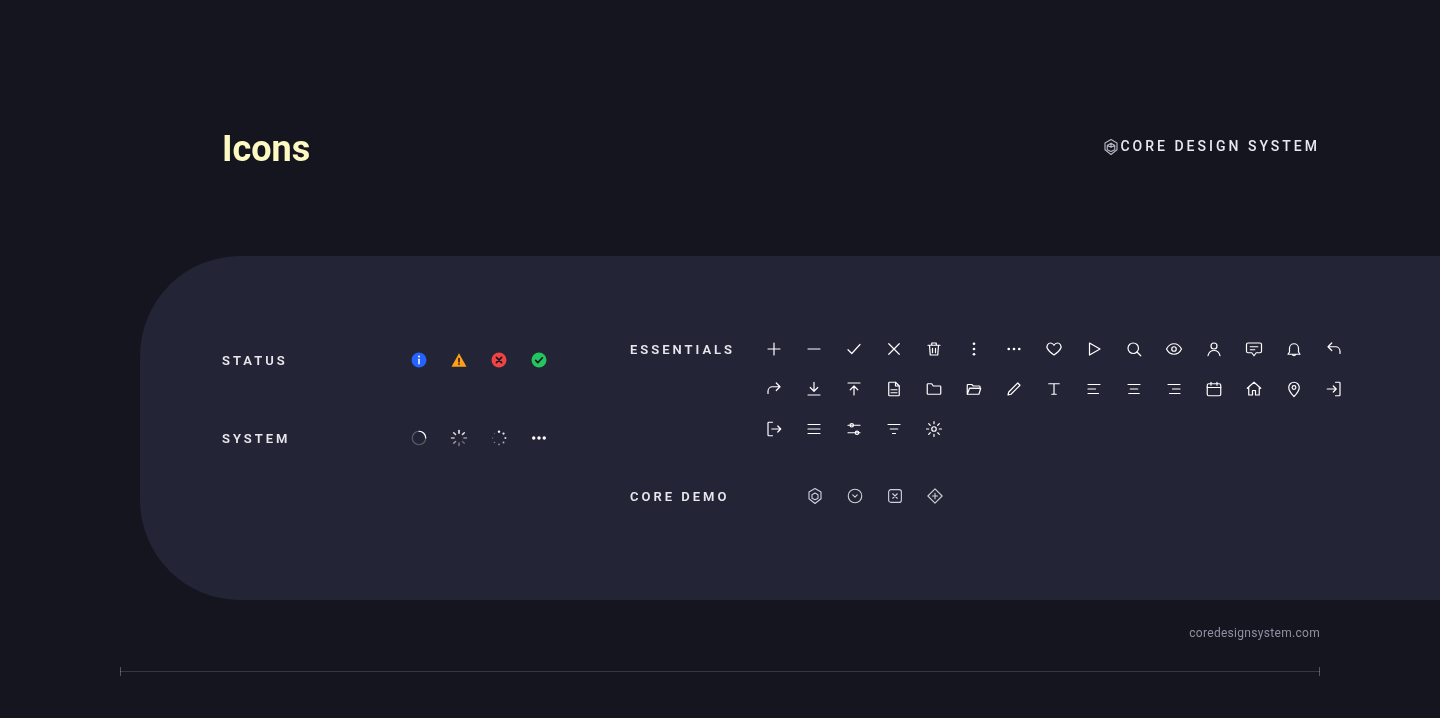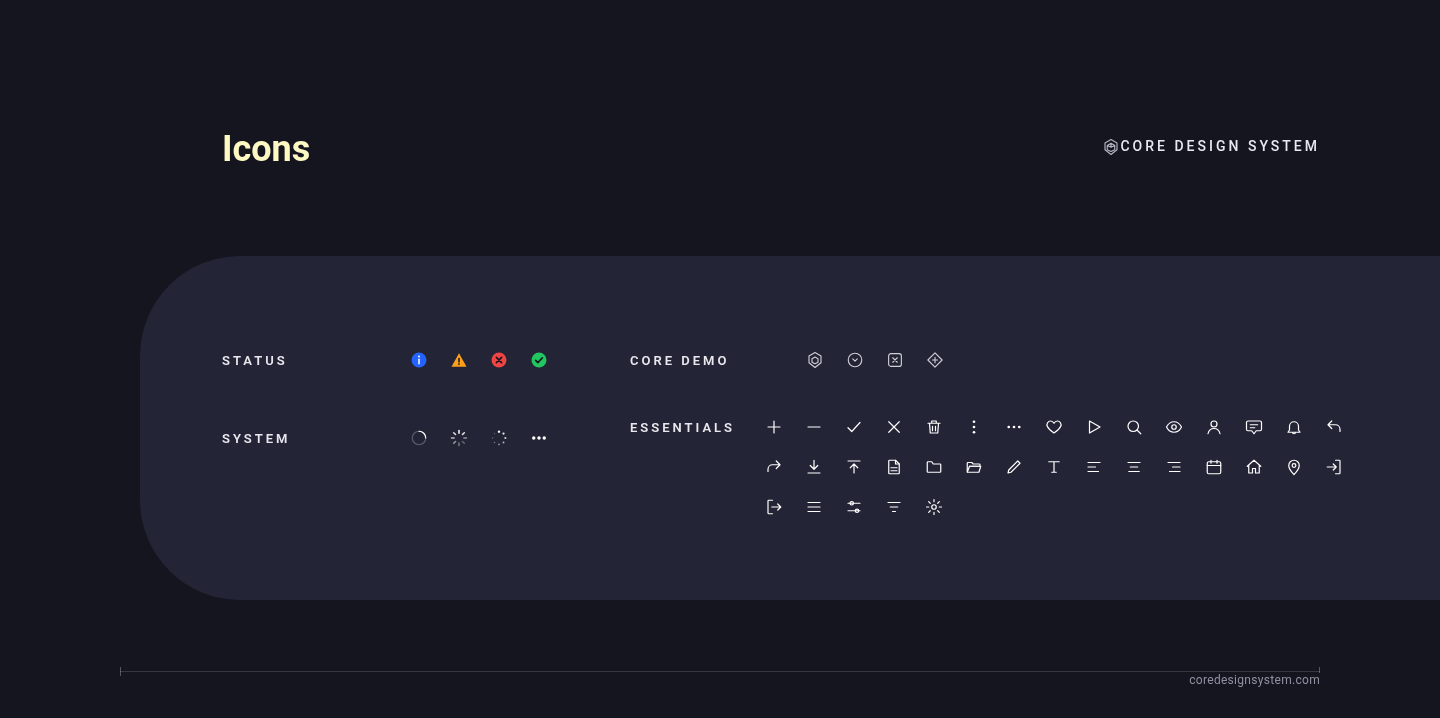--- a/index.html
+++ b/index.html
@@ -43,21 +43,21 @@
   .footer-line {
     position: absolute; left: 120px; right: 120px; top: 671px; height: 1px;
     background: rgba(255,255,255,0.14);
   }
   .footer-line::before, .footer-line::after {
     content: ""; position: absolute; width: 1px; height: 9px; background: rgba(255,255,255,0.28); top: -4px;
   }
   .footer-line::before { left: 0; }
   .footer-line::after { right: 0; }
   .footer-link {
-    position: absolute; right: 120px; top: 673px;
+    position: absolute; right: 120px; top: 626px;
     font-size: 12px; color: #8f90a1; letter-spacing: 0.3px;
     background: #14151f; padding: 0 0 0 14px;
   }
 </style>
 </head>
 <body>
 
 <div class="page">
 
   <h1 class="title">Icons</h1>
@@ -150,20 +150,220 @@
                 <circle cx="19" cy="12" r="2.3" fill="#fff"></circle>
               </svg>
           </span>
         </div>
       </div>
 
     </div>
 
     <div class="col-right">
 
+      <div class="row" style="align-items:flex-start">
+        <div class="label" style="width:146px; padding-top:2px">ESSENTIALS</div>
+        <div class="icons wide">
+
+          <span class="ic">
+              <svg viewBox="0 0 24 24">
+                <path class="stroke" d="M12 4v16M4 12h16"></path>
+              </svg>
+            </span>
+          <span class="ic">
+              <svg viewBox="0 0 24 24">
+                <path class="stroke" d="M4 12h16"></path>
+              </svg>
+            </span>
+          <span class="ic">
+              <svg viewBox="0 0 24 24">
+                <path class="stroke" d="M4 13l5 5L20 6"></path>
+              </svg>
+            </span>
+          <span class="ic">
+              <svg viewBox="0 0 24 24">
+                <path class="stroke" d="M5 5l14 14M19 5L5 19"></path>
+              </svg>
+            </span>
+          <span class="ic">
+              <svg viewBox="0 0 24 24">
+                <path class="stroke" d="M4 7h16M9 7V4h6v3M6 7l1 13h10l1-13M10 11v6M14 11v6"></path>
+              </svg>
+            </span>
+          <span class="ic">
+              <svg viewBox="0 0 24 24">
+                <circle cx="12" cy="5" r="1.8" fill="#fff"></circle>
+                <circle cx="12" cy="12" r="1.8" fill="#fff"></circle>
+                <circle cx="12" cy="19" r="1.8" fill="#fff"></circle>
+              </svg>
+            </span>
+          <span class="ic">
+              <svg viewBox="0 0 24 24">
+                <circle cx="5" cy="12" r="1.8" fill="#fff"></circle>
+                <circle cx="12" cy="12" r="1.8" fill="#fff"></circle>
+                <circle cx="19" cy="12" r="1.8" fill="#fff"></circle>
+              </svg>
+            </span>
+          <span class="ic">
+              <svg viewBox="0 0 24 24">
+                <path class="stroke" d="M12 20s-7-4.5-9-9c-1.3-3 1-7 4.5-7 2 0 3.5 1.3 4.5 3 1-1.7 2.5-3 4.5-3 3.5 0 5.8 4 4.5 7-2 4.5-9 9-9 9z"></path>
+              </svg>
+            </span>
+          <span class="ic">
+              <svg viewBox="0 0 24 24">
+                <path class="stroke" d="M6 4l14 8-14 8V4z"></path>
+              </svg>
+            </span>
+          <span class="ic">
+              <svg viewBox="0 0 24 24">
+                <circle cx="11" cy="11" r="7" class="stroke"></circle>
+                <path class="stroke" d="M21 21l-5-5"></path>
+              </svg>
+            </span>
+          <span class="ic">
+              <svg viewBox="0 0 24 24">
+                <path class="stroke" d="M2 12s3.5-7 10-7 10 7 10 7-3.5 7-10 7S2 12 2 12z"></path>
+                <circle cx="12" cy="12" r="3" class="stroke"></circle>
+              </svg>
+            </span>
+          <span class="ic">
+              <svg viewBox="0 0 24 24">
+                <circle cx="12" cy="8" r="4" class="stroke"></circle>
+                <path class="stroke" d="M4 21c1-5 5-7 8-7s7 2 8 7"></path>
+              </svg>
+            </span>
+          <span class="ic">
+              <svg viewBox="0 0 24 24">
+                <path class="stroke" d="M20 4H4a2 2 0 0 0-2 2v9a2 2 0 0 0 2 2h5l3 4 3-4h5a2 2 0 0 0 2-2V6a2 2 0 0 0-2-2z"></path>
+                <path class="stroke" d="M7 9h10M7 13h6"></path>
+              </svg>
+            </span>
+          <span class="ic">
+              <svg viewBox="0 0 24 24">
+                <path class="stroke" d="M18 16v-5a6 6 0 1 0-12 0v5l-2 3h16l-2-3zM10 19a2 2 0 0 0 4 0"></path>
+              </svg>
+            </span>
+
+          <span class="ic">
+              <svg viewBox="0 0 24 24">
+                <path class="stroke" d="M9 14l-5-5 5-5M4 9h10a6 6 0 0 1 6 6v3"></path>
+              </svg>
+            </span>
+          <span class="ic">
+              <svg viewBox="0 0 24 24">
+                <path class="stroke" d="M15 14l5-5-5-5M20 9H10a6 6 0 0 0-6 6v3"></path>
+              </svg>
+            </span>
+          <span class="ic">
+              <svg viewBox="0 0 24 24">
+                <path class="stroke" d="M12 3v12M7 10l5 5 5-5M4 20h16"></path>
+              </svg>
+            </span>
+          <span class="ic">
+              <svg viewBox="0 0 24 24">
+                <path class="stroke" d="M12 20V8M7 13l5-5 5 5M4 4h16"></path>
+              </svg>
+            </span>
+          <span class="ic">
+              <svg viewBox="0 0 24 24">
+                <path class="stroke" d="M14 3H6a1 1 0 0 0-1 1v16a1 1 0 0 0 1 1h12a1 1 0 0 0 1-1V8l-5-5z"></path>
+                <path class="stroke" d="M14 3v5h5M8 13h8M8 17h8"></path>
+              </svg>
+            </span>
+          <span class="ic">
+              <svg viewBox="0 0 24 24">
+                <path class="stroke" d="M3 6a1 1 0 0 1 1-1h5l2 3h9a1 1 0 0 1 1 1v9a1 1 0 0 1-1 1H4a1 1 0 0 1-1-1V6z"></path>
+              </svg>
+            </span>
+          <span class="ic">
+              <svg viewBox="0 0 24 24">
+                <path class="stroke" d="M3 7a1 1 0 0 1 1-1h5l2 2h8a1 1 0 0 1 1 1v2H6l-3 8V7z"></path>
+                <path class="stroke" d="M6 11h15l-2.5 8H3.5"></path>
+              </svg>
+            </span>
+          <span class="ic">
+              <svg viewBox="0 0 24 24">
+                <path class="stroke" d="M4 20l4-1L20 7l-3-3L5 16l-1 4z"></path>
+              </svg>
+            </span>
+          <span class="ic">
+              <svg viewBox="0 0 24 24">
+                <path class="stroke" d="M5 5h14M12 5v14M9 19h6"></path>
+              </svg>
+            </span>
+          <span class="ic">
+              <svg viewBox="0 0 24 24">
+                <path class="stroke" d="M4 6h16M4 12h10M4 18h14"></path>
+              </svg>
+            </span>
+          <span class="ic">
+              <svg viewBox="0 0 24 24">
+                <path class="stroke" d="M4 6h16M7 12h10M5 18h14"></path>
+              </svg>
+            </span>
+          <span class="ic">
+              <svg viewBox="0 0 24 24">
+                <path class="stroke" d="M4 6h16M10 12h10M6 18h14"></path>
+              </svg>
+            </span>
+          <span class="ic">
+              <svg viewBox="0 0 24 24">
+                <rect x="3" y="5" width="18" height="16" rx="2" class="stroke"></rect>
+                <path class="stroke" d="M3 10h18M8 3v4M16 3v4"></path>
+              </svg>
+            </span>
+          <span class="ic">
+              <svg viewBox="0 0 24 24">
+                <path class="stroke" d="M3 11l9-8 9 8M5 10v10h5v-6h4v6h5V10"></path>
+              </svg>
+            </span>
+
+          <span class="ic">
+              <svg viewBox="0 0 24 24">
+                <path class="stroke" d="M12 22s7-7 7-12a7 7 0 1 0-14 0c0 5 7 12 7 12z"></path>
+                <circle cx="12" cy="10" r="2.5" class="stroke"></circle>
+              </svg>
+            </span>
+          <span class="ic">
+              <svg viewBox="0 0 24 24">
+                <path class="stroke" d="M14 3h5a1 1 0 0 1 1 1v16a1 1 0 0 1-1 1h-5M3 12h12M11 8l4 4-4 4"></path>
+              </svg>
+            </span>
+          <span class="ic">
+              <svg viewBox="0 0 24 24">
+                <path class="stroke" d="M10 3H5a1 1 0 0 0-1 1v16a1 1 0 0 0 1 1h5M9 12h12M17 8l4 4-4 4"></path>
+              </svg>
+            </span>
+          <span class="ic">
+              <svg viewBox="0 0 24 24">
+                <path class="stroke" d="M4 6h16M4 12h16M4 18h16"></path>
+              </svg>
+            </span>
+          <span class="ic">
+              <svg viewBox="0 0 24 24">
+                <path class="stroke" d="M4 7h16M4 17h16"></path>
+                <circle cx="9" cy="7" r="2.3" class="stroke" fill="#232436"></circle>
+                <circle cx="16" cy="17" r="2.3" class="stroke" fill="#232436"></circle>
+              </svg>
+            </span>
+          <span class="ic">
+              <svg viewBox="0 0 24 24">
+                <path class="stroke" d="M4 6h16M7 12h10M10 18h4"></path>
+              </svg>
+            </span>
+          <span class="ic">
+              <svg viewBox="0 0 24 24">
+                <circle cx="12" cy="12" r="3" class="stroke"></circle>
+                <path class="stroke" d="M12 2v3M12 19v3M4.9 4.9l2.1 2.1M17 17l2.1 2.1M2 12h3M19 12h3M4.9 19.1L7 17M17 7l2.1-2.1"></path>
+              </svg>
+            </span>
+
+        </div>
+      </div>
+
       <div class="row">
         <div class="label" style="width:146px">CORE DEMO</div>
         <div class="icons">
           <span class="ic">
             <svg viewBox="0 0 24 24">
                 <path class="thin" d="M12 2l8 4.6v9L12 22 4 15.6v-9L12 2z"></path>
                 <path class="thin" d="M12 8l4 2.3v4.6L12 17l-4-2.1V10.3L12 8z"></path>
               </svg>
           </span>
           <span class="ic">
@@ -180,219 +380,19 @@
           </span>
           <span class="ic">
             <svg viewBox="0 0 24 24">
                 <path class="thin" d="M12 2.5l9.5 9.5L12 21.5 2.5 12 12 2.5z"></path>
                 <path class="thin" d="M12 8.5v7M8.5 12h7"></path>
               </svg>
           </span>
         </div>
       </div>
 
-      <div class="row" style="align-items:flex-start">
-        <div class="label" style="width:146px; padding-top:2px">ESSENTIALS</div>
-        <div class="icons wide">
-
-          <span class="ic">
-              <svg viewBox="0 0 24 24">
-                <path class="stroke" d="M12 4v16M4 12h16"></path>
-              </svg>
-            </span>
-          <span class="ic">
-              <svg viewBox="0 0 24 24">
-                <path class="stroke" d="M4 12h16"></path>
-              </svg>
-            </span>
-          <span class="ic">
-              <svg viewBox="0 0 24 24">
-                <path class="stroke" d="M4 13l5 5L20 6"></path>
-              </svg>
-            </span>
-          <span class="ic">
-              <svg viewBox="0 0 24 24">
-                <path class="stroke" d="M5 5l14 14M19 5L5 19"></path>
-              </svg>
-            </span>
-          <span class="ic">
-              <svg viewBox="0 0 24 24">
-                <path class="stroke" d="M4 7h16M9 7V4h6v3M6 7l1 13h10l1-13M10 11v6M14 11v6"></path>
-              </svg>
-            </span>
-          <span class="ic">
-              <svg viewBox="0 0 24 24">
-                <circle cx="12" cy="5" r="1.8" fill="#fff"></circle>
-                <circle cx="12" cy="12" r="1.8" fill="#fff"></circle>
-                <circle cx="12" cy="19" r="1.8" fill="#fff"></circle>
-              </svg>
-            </span>
-          <span class="ic">
-              <svg viewBox="0 0 24 24">
-                <circle cx="5" cy="12" r="1.8" fill="#fff"></circle>
-                <circle cx="12" cy="12" r="1.8" fill="#fff"></circle>
-                <circle cx="19" cy="12" r="1.8" fill="#fff"></circle>
-              </svg>
-            </span>
-          <span class="ic">
-              <svg viewBox="0 0 24 24">
-                <path class="stroke" d="M12 20s-7-4.5-9-9c-1.3-3 1-7 4.5-7 2 0 3.5 1.3 4.5 3 1-1.7 2.5-3 4.5-3 3.5 0 5.8 4 4.5 7-2 4.5-9 9-9 9z"></path>
-              </svg>
-            </span>
-          <span class="ic">
-              <svg viewBox="0 0 24 24">
-                <path class="stroke" d="M6 4l14 8-14 8V4z"></path>
-              </svg>
-            </span>
-          <span class="ic">
-              <svg viewBox="0 0 24 24">
-                <circle cx="11" cy="11" r="7" class="stroke"></circle>
-                <path class="stroke" d="M21 21l-5-5"></path>
-              </svg>
-            </span>
-          <span class="ic">
-              <svg viewBox="0 0 24 24">
-                <path class="stroke" d="M2 12s3.5-7 10-7 10 7 10 7-3.5 7-10 7S2 12 2 12z"></path>
-                <circle cx="12" cy="12" r="3" class="stroke"></circle>
-              </svg>
-            </span>
-          <span class="ic">
-              <svg viewBox="0 0 24 24">
-                <circle cx="12" cy="8" r="4" class="stroke"></circle>
-                <path class="stroke" d="M4 21c1-5 5-7 8-7s7 2 8 7"></path>
-              </svg>
-            </span>
-          <span class="ic">
-              <svg viewBox="0 0 24 24">
-                <path class="stroke" d="M20 4H4a2 2 0 0 0-2 2v9a2 2 0 0 0 2 2h5l3 4 3-4h5a2 2 0 0 0 2-2V6a2 2 0 0 0-2-2z"></path>
-                <path class="stroke" d="M7 9h10M7 13h6"></path>
-              </svg>
-            </span>
-          <span class="ic">
-              <svg viewBox="0 0 24 24">
-                <path class="stroke" d="M18 16v-5a6 6 0 1 0-12 0v5l-2 3h16l-2-3zM10 19a2 2 0 0 0 4 0"></path>
-              </svg>
-            </span>
-
-          <span class="ic">
-              <svg viewBox="0 0 24 24">
-                <path class="stroke" d="M9 14l-5-5 5-5M4 9h10a6 6 0 0 1 6 6v3"></path>
-              </svg>
-            </span>
-          <span class="ic">
-              <svg viewBox="0 0 24 24">
-                <path class="stroke" d="M15 14l5-5-5-5M20 9H10a6 6 0 0 0-6 6v3"></path>
-              </svg>
-            </span>
-          <span class="ic">
-              <svg viewBox="0 0 24 24">
-                <path class="stroke" d="M12 3v12M7 10l5 5 5-5M4 20h16"></path>
-              </svg>
-            </span>
-          <span class="ic">
-              <svg viewBox="0 0 24 24">
-                <path class="stroke" d="M12 20V8M7 13l5-5 5 5M4 4h16"></path>
-              </svg>
-            </span>
-          <span class="ic">
-              <svg viewBox="0 0 24 24">
-                <path class="stroke" d="M14 3H6a1 1 0 0 0-1 1v16a1 1 0 0 0 1 1h12a1 1 0 0 0 1-1V8l-5-5z"></path>
-                <path class="stroke" d="M14 3v5h5M8 13h8M8 17h8"></path>
-              </svg>
-            </span>
-          <span class="ic">
-              <svg viewBox="0 0 24 24">
-                <path class="stroke" d="M3 6a1 1 0 0 1 1-1h5l2 3h9a1 1 0 0 1 1 1v9a1 1 0 0 1-1 1H4a1 1 0 0 1-1-1V6z"></path>
-              </svg>
-            </span>
-          <span class="ic">
-              <svg viewBox="0 0 24 24">
-                <path class="stroke" d="M3 7a1 1 0 0 1 1-1h5l2 2h8a1 1 0 0 1 1 1v2H6l-3 8V7z"></path>
-                <path class="stroke" d="M6 11h15l-2.5 8H3.5"></path>
-              </svg>
-            </span>
-          <span class="ic">
-              <svg viewBox="0 0 24 24">
-                <path class="stroke" d="M4 20l4-1L20 7l-3-3L5 16l-1 4z"></path>
-              </svg>
-            </span>
-          <span class="ic">
-              <svg viewBox="0 0 24 24">
-                <path class="stroke" d="M5 5h14M12 5v14M9 19h6"></path>
-              </svg>
-            </span>
-          <span class="ic">
-              <svg viewBox="0 0 24 24">
-                <path class="stroke" d="M4 6h16M4 12h10M4 18h14"></path>
-              </svg>
-            </span>
-          <span class="ic">
-              <svg viewBox="0 0 24 24">
-                <path class="stroke" d="M4 6h16M7 12h10M5 18h14"></path>
-              </svg>
-            </span>
-          <span class="ic">
-              <svg viewBox="0 0 24 24">
-                <path class="stroke" d="M4 6h16M10 12h10M6 18h14"></path>
-              </svg>
-            </span>
-          <span class="ic">
-              <svg viewBox="0 0 24 24">
-                <rect x="3" y="5" width="18" height="16" rx="2" class="stroke"></rect>
-                <path class="stroke" d="M3 10h18M8 3v4M16 3v4"></path>
-              </svg>
-            </span>
-          <span class="ic">
-              <svg viewBox="0 0 24 24">
-                <path class="stroke" d="M3 11l9-8 9 8M5 10v10h5v-6h4v6h5V10"></path>
-              </svg>
-            </span>
-
-          <span class="ic">
-              <svg viewBox="0 0 24 24">
-                <path class="stroke" d="M12 22s7-7 7-12a7 7 0 1 0-14 0c0 5 7 12 7 12z"></path>
-                <circle cx="12" cy="10" r="2.5" class="stroke"></circle>
-              </svg>
-            </span>
-          <span class="ic">
-              <svg viewBox="0 0 24 24">
-                <path class="stroke" d="M14 3h5a1 1 0 0 1 1 1v16a1 1 0 0 1-1 1h-5M3 12h12M11 8l4 4-4 4"></path>
-              </svg>
-            </span>
-          <span class="ic">
-              <svg viewBox="0 0 24 24">
-                <path class="stroke" d="M10 3H5a1 1 0 0 0-1 1v16a1 1 0 0 0 1 1h5M9 12h12M17 8l4 4-4 4"></path>
-              </svg>
-            </span>
-          <span class="ic">
-              <svg viewBox="0 0 24 24">
-                <path class="stroke" d="M4 6h16M4 12h16M4 18h16"></path>
-              </svg>
-            </span>
-          <span class="ic">
-              <svg viewBox="0 0 24 24">
-                <path class="stroke" d="M4 7h16M4 17h16"></path>
-                <circle cx="9" cy="7" r="2.3" class="stroke" fill="#232436"></circle>
-                <circle cx="16" cy="17" r="2.3" class="stroke" fill="#232436"></circle>
-              </svg>
-            </span>
-          <span class="ic">
-              <svg viewBox="0 0 24 24">
-                <path class="stroke" d="M4 6h16M7 12h10M10 18h4"></path>
-              </svg>
-            </span>
-          <span class="ic">
-              <svg viewBox="0 0 24 24">
-                <circle cx="12" cy="12" r="3" class="stroke"></circle>
-                <path class="stroke" d="M12 2v3M12 19v3M4.9 4.9l2.1 2.1M17 17l2.1 2.1M2 12h3M19 12h3M4.9 19.1L7 17M17 7l2.1-2.1"></path>
-              </svg>
-            </span>
-
-        </div>
-      </div>
-
     </div>
   </div>
 
   <div class="footer-line"></div>
   <div class="footer-link">coredesignsystem.com</div>
 
 </div>
 
 </body></html>

